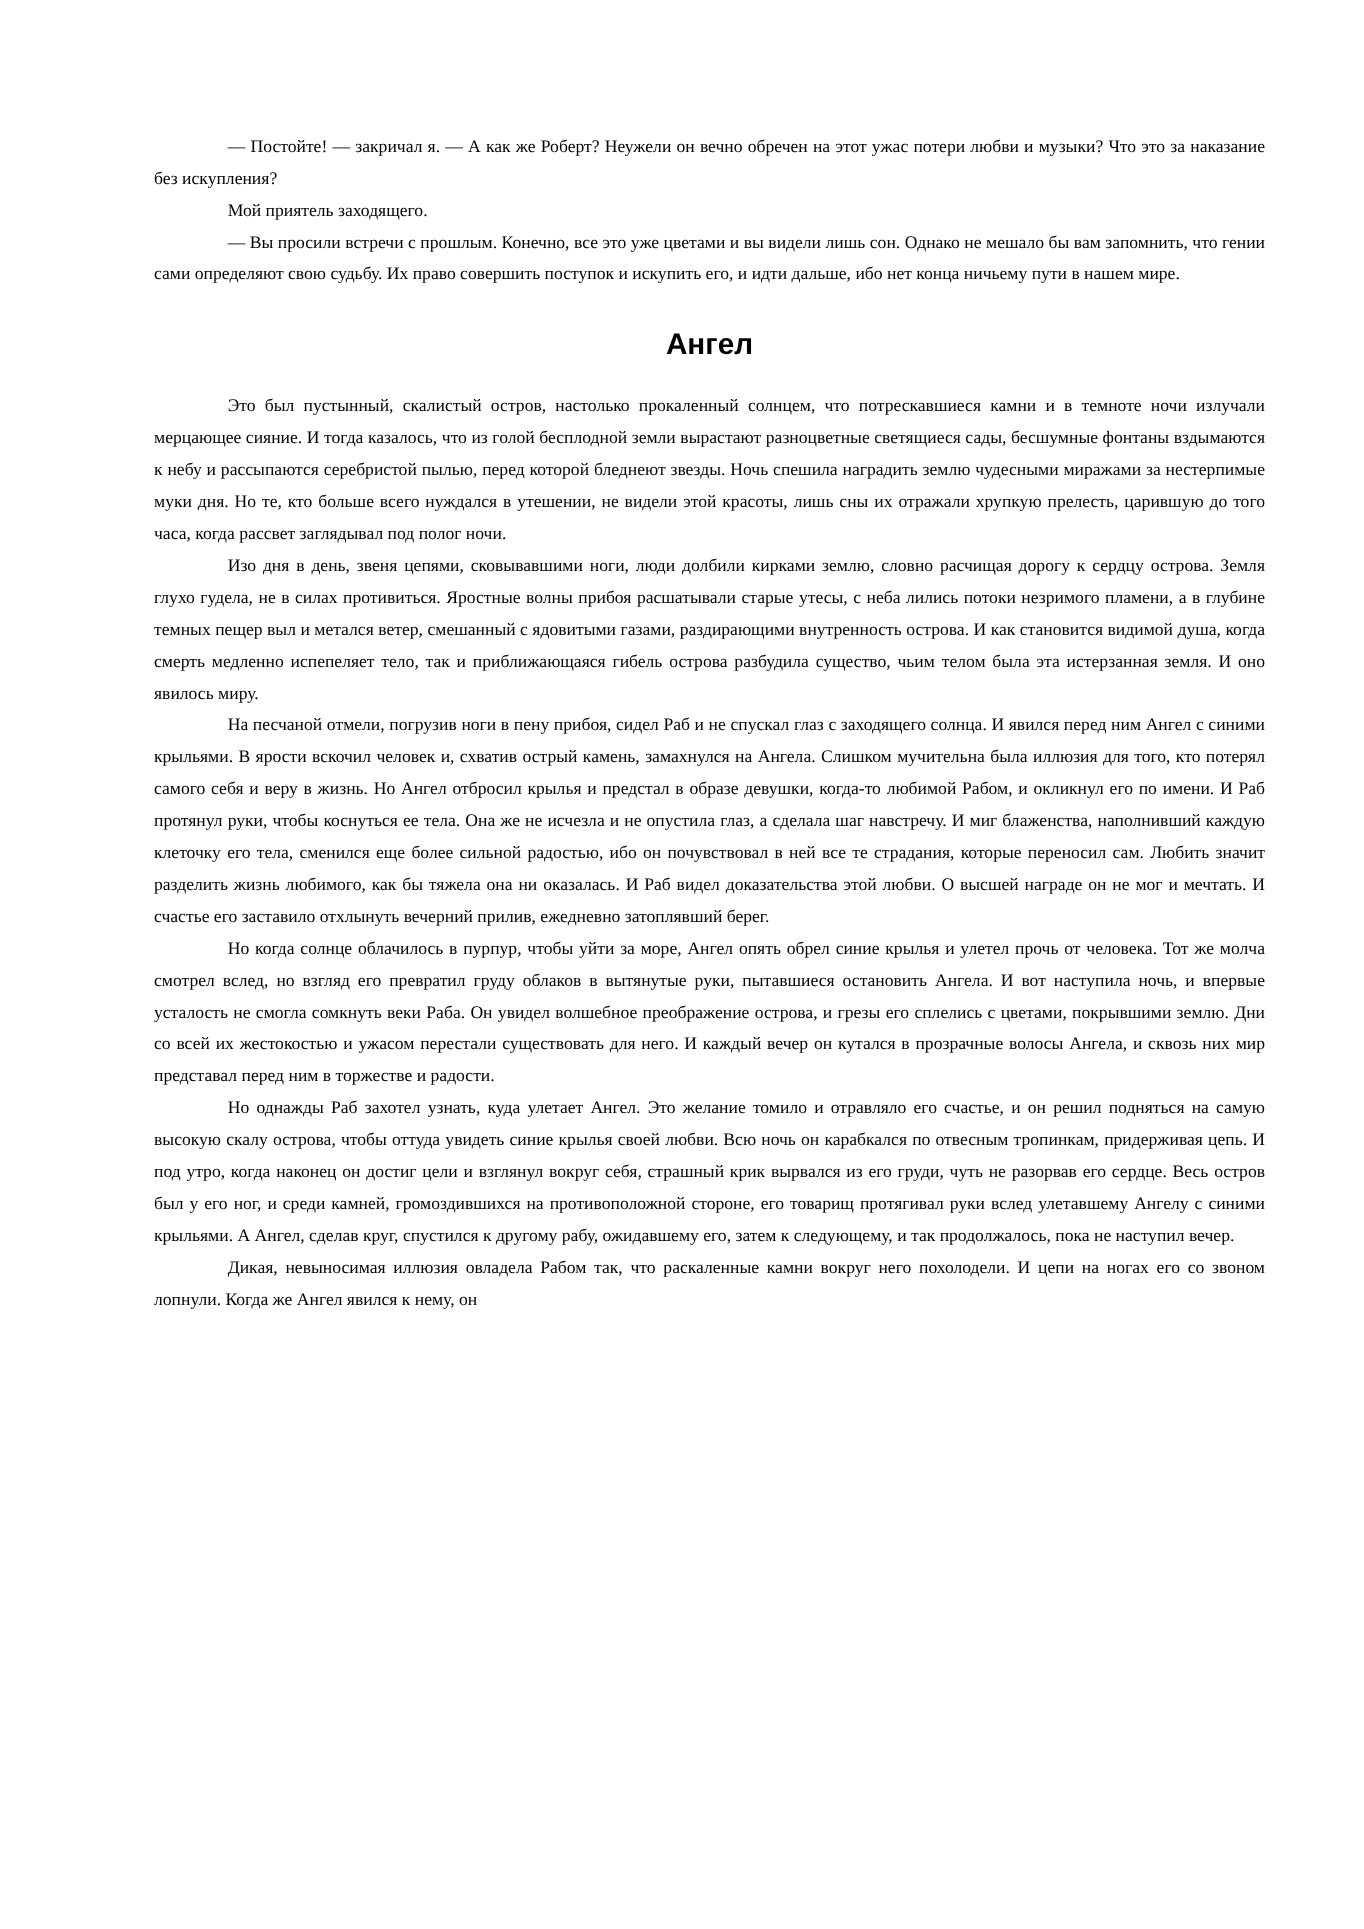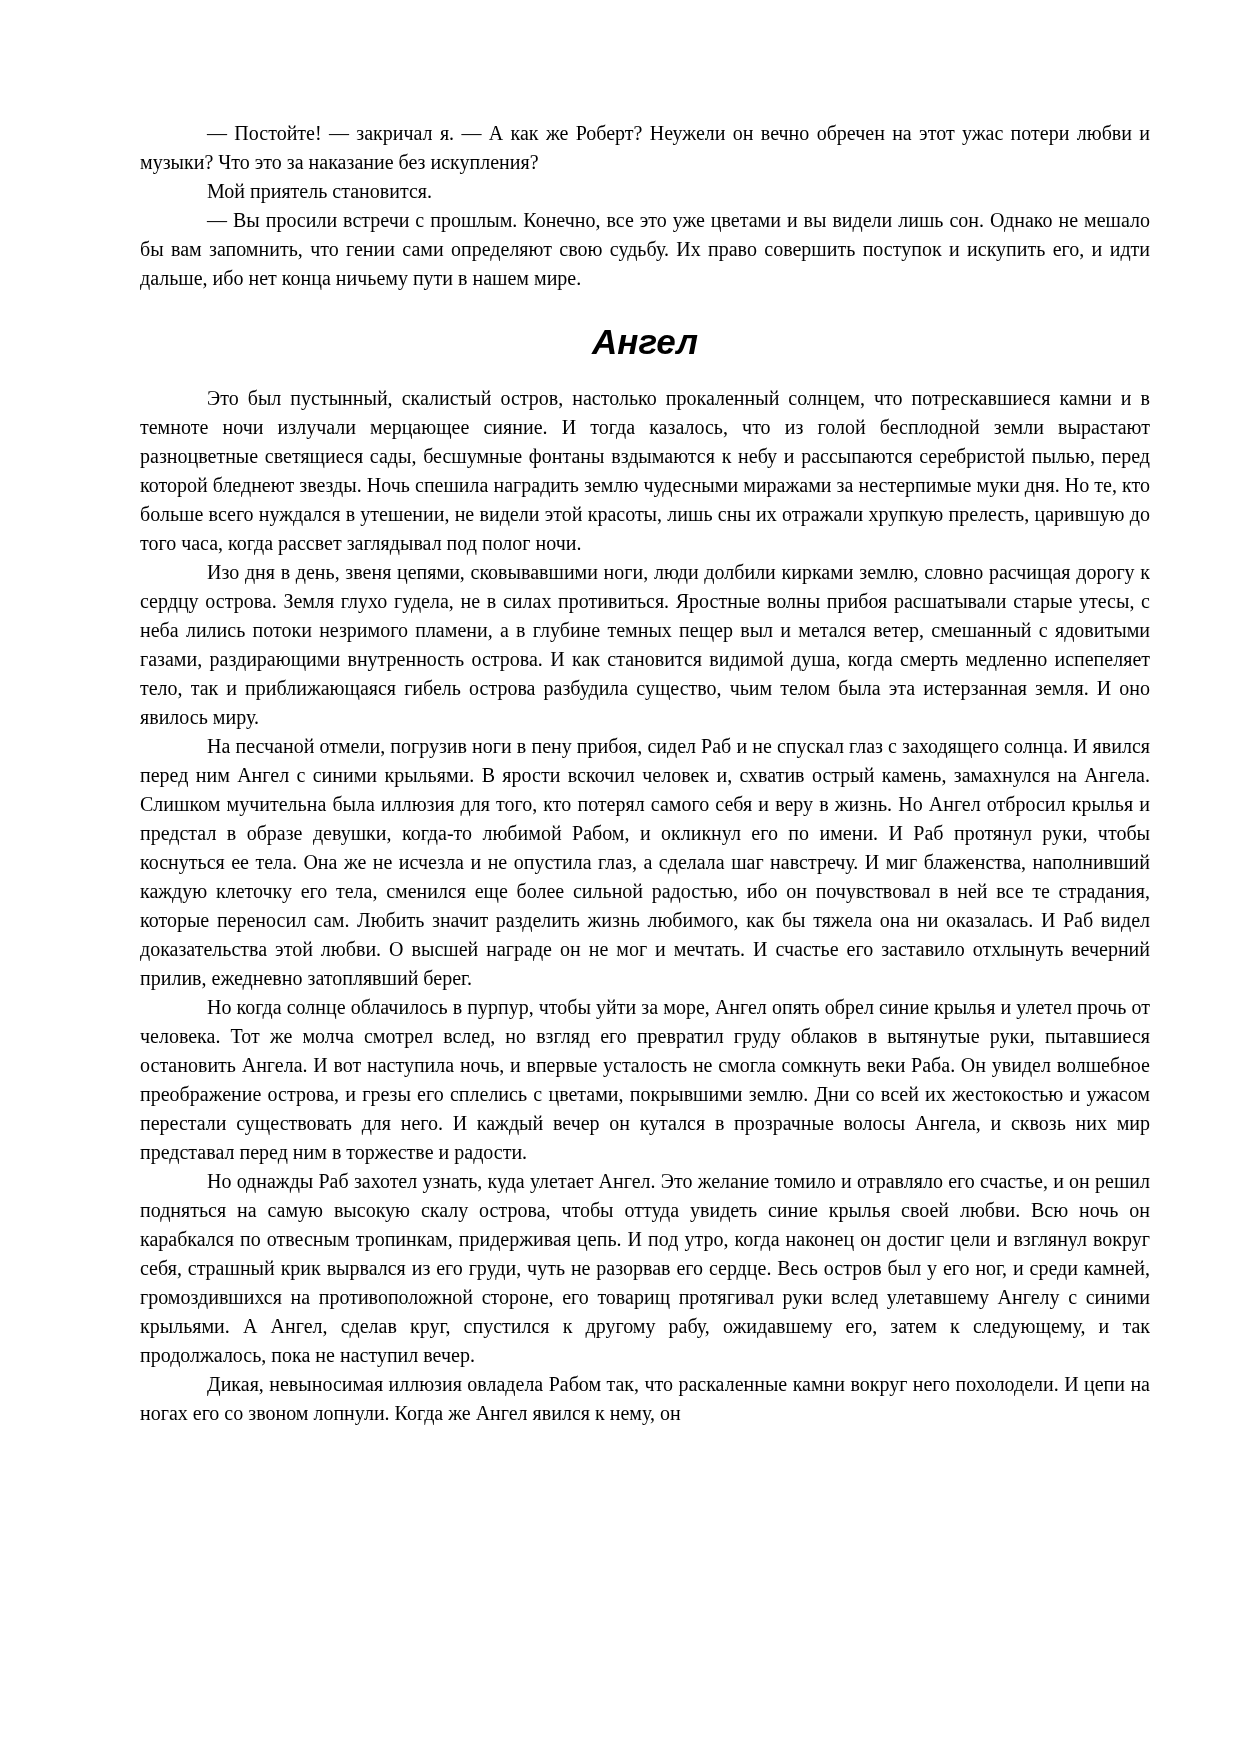--- a/index.html
+++ b/index.html
@@ -13,45 +13,44 @@
     height: 1754px;
     background: #ffffff;
     box-sizing: border-box;
     padding: 119px 90px 0 140px;
     overflow: hidden;
   }
   .body-text p {
     margin: 0;
     padding: 0;
     font-family: "Liberation Serif", "DejaVu Serif", serif;
-    font-size: 20px;
+    font-size: 16px;
     line-height: 29px;
     color: #000000;
     text-align: justify;
     text-indent: 67px;
   }
   .chapter-heading {
     margin: 30px 0 23px 0;
     padding: 0;
     font-family: "Liberation Sans", "DejaVu Sans", sans-serif;
-    font-size: 35px;
+    font-size: 27px;
     line-height: 38px;
     font-weight: bold;
     color: #000000;
     text-align: center;
-    font-style: italic;
   }
 </style>
 </head>
 <body>
 
 <div class="page">
   <div class="body-text">
       <p>— Постойте! — закричал я. — А как же Роберт? Неужели он вечно обречен на этот ужас потери любви и музыки? Что это за наказание без искупления?</p>
-      <p>Мой приятель становится.</p>
+      <p>Мой приятель заходящего.</p>
       <p>— Вы просили встречи с прошлым. Конечно, все это уже цветами и вы видели лишь сон. Однако не мешало бы вам запомнить, что гении сами определяют свою судьбу. Их право совершить поступок и искупить его, и идти дальше, ибо нет конца ничьему пути в нашем мире.</p>
     </div>
 
   <h1 class="chapter-heading">Ангел</h1>
 
   <div class="body-text">
       <p>Это был пустынный, скалистый остров, настолько прокаленный солнцем, что потрескавшиеся камни и в темноте ночи излучали мерцающее сияние. И тогда казалось, что из голой бесплодной земли вырастают разноцветные светящиеся сады, бесшумные фонтаны вздымаются к небу и рассыпаются серебристой пылью, перед которой бледнеют звезды. Ночь спешила наградить землю чудесными миражами за нестерпимые муки дня. Но те, кто больше всего нуждался в утешении, не видели этой красоты, лишь сны их отражали хрупкую прелесть, царившую до того часа, когда рассвет заглядывал под полог ночи.</p>
       <p>Изо дня в день, звеня цепями, сковывавшими ноги, люди долбили кирками землю, словно расчищая дорогу к сердцу острова. Земля глухо гудела, не в силах противиться. Яростные волны прибоя расшатывали старые утесы, с неба лились потоки незримого пламени, а в глубине темных пещер выл и метался ветер, смешанный с ядовитыми газами, раздирающими внутренность острова. И как становится видимой душа, когда смерть медленно испепеляет тело, так и приближающаяся гибель острова разбудила существо, чьим телом была эта истерзанная земля. И оно явилось миру.</p>
       <p>На песчаной отмели, погрузив ноги в пену прибоя, сидел Раб и не спускал глаз с заходящего солнца. И явился перед ним Ангел с синими крыльями. В ярости вскочил человек и, схватив острый камень, замахнулся на Ангела. Слишком мучительна была иллюзия для того, кто потерял самого себя и веру в жизнь. Но Ангел отбросил крылья и предстал в образе девушки, когда-то любимой Рабом, и окликнул его по имени. И Раб протянул руки, чтобы коснуться ее тела. Она же не исчезла и не опустила глаз, а сделала шаг навстречу. И миг блаженства, наполнивший каждую клеточку его тела, сменился еще более сильной радостью, ибо он почувствовал в ней все те страдания, которые переносил сам. Любить значит разделить жизнь любимого, как бы тяжела она ни оказалась. И Раб видел доказательства этой любви. О высшей награде он не мог и мечтать. И счастье его заставило отхлынуть вечерний прилив, ежедневно затоплявший берег.</p>
       <p>Но когда солнце облачилось в пурпур, чтобы уйти за море, Ангел опять обрел синие крылья и улетел прочь от человека. Тот же молча смотрел вслед, но взгляд его превратил груду облаков в вытянутые руки, пытавшиеся остановить Ангела. И вот наступила ночь, и впервые усталость не смогла сомкнуть веки Раба. Он увидел волшебное преображение острова, и грезы его сплелись с цветами, покрывшими землю. Дни со всей их жестокостью и ужасом перестали существовать для него. И каждый вечер он кутался в прозрачные волосы Ангела, и сквозь них мир представал перед ним в торжестве и радости.</p>

